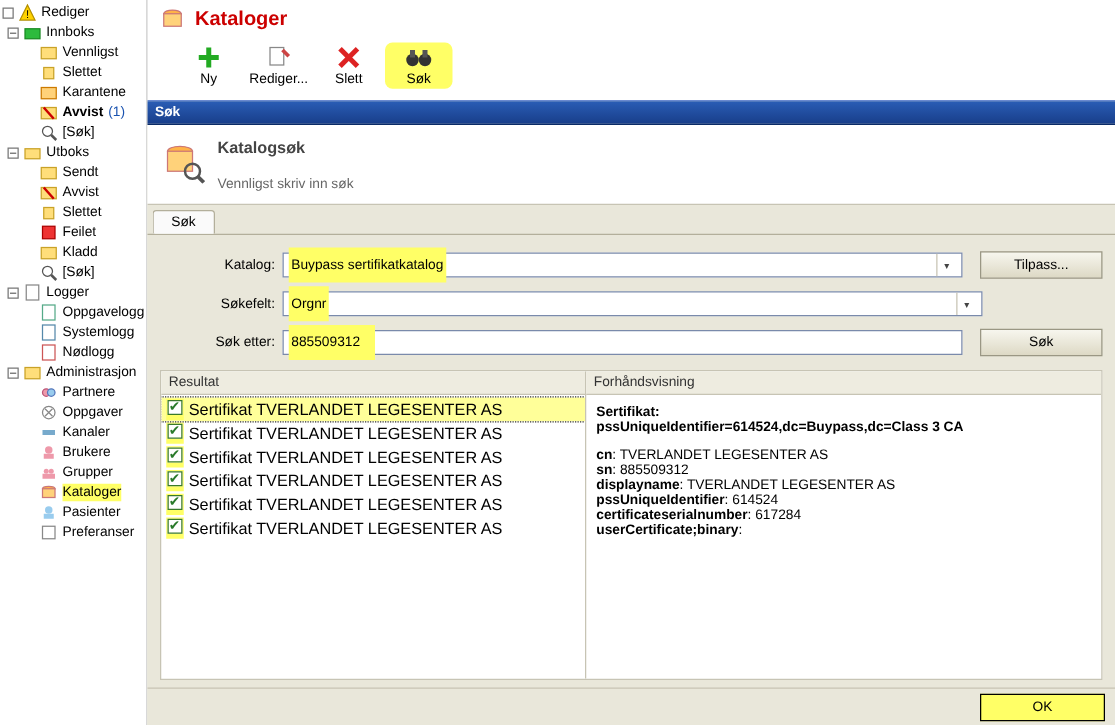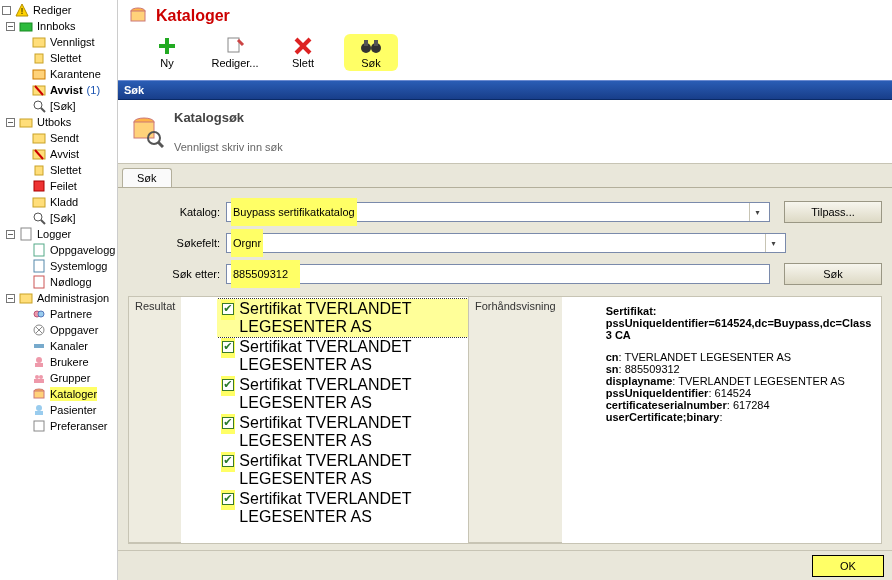--- a/index.html
+++ b/index.html
@@ -41,21 +41,21 @@
   }
   .node-icon { width: 14px; height: 14px; display:inline-flex; align-items:center; justify-content:center; flex:0 0 auto;}
   .node-text { }
   .bold { font-weight: bold; }
   .blue-count { color: #1a53b0; }
   .hl { background: #ffff66; }
   .main { flex:1; display:flex; flex-direction:column; position:relative; }
   .header { padding: 6px 10px 4px 10px; }
   .title-row { display:flex; align-items:center; gap:8px; }
   .title-text { color:#c00; font-size:16px; font-weight:bold; }
-  .toolbar { display:flex; gap:14px; margin-top:8px; margin-left:12px; }
+  .toolbar { display:flex; gap:2px; margin-top:8px; margin-left:12px; }
   .tb-btn { display:flex; flex-direction:column; align-items:center; width:54px; padding:2px; cursor:pointer;}
   .tb-btn .ic { width:24px; height:20px; display:flex; align-items:center; justify-content:center;}
   .tb-label { font-size:11px; color:#000; margin-top:1px;}
   .tb-btn.hl-btn { background:#ffff66; border-radius:6px;}
   .search-window {
     position:absolute; left:0px; top:80px; right:0; bottom:0;
     border-top:1px solid #6a8ad0;
     background:#e9e7da;
     display:flex; flex-direction:column;
   }
@@ -71,33 +71,33 @@
   .sw-tab { display:inline-block; background:#fafafa; border:1px solid #b3af9b; border-bottom:none; padding:3px 14px; font-size:11px; border-radius:3px 3px 0 0;}
   .sw-body { flex:1; background:#e9e7da; padding:8px 10px 6px 10px; display:flex; flex-direction:column; overflow:hidden;}
   .form-row { display:flex; align-items:center; gap:6px; margin:5px 0; }
   .form-label { width:92px; text-align:right; font-size:11px; color:#000;}
   .form-field { flex:1; background:#fff; border:1px solid #7a8aab; height:20px; display:flex; align-items:center; padding:0 4px; position:relative;}
   .dd-arrow { width:16px; height:18px; border-left:1px solid #c7c4b4; display:flex; align-items:center; justify-content:center; font-size:8px; color:#444;}
   .hl-text { background:#ffff66; padding:8px 2px; }
   .input { flex:1; border:none; outline:none; font-size:11px; font-family:inherit; background:transparent;}
   .side-btn { width:98px; height:22px; margin-left:8px; background:linear-gradient(#f7f6ee,#ddd9c5); border:1px solid #9a9784; font-size:11px; cursor:pointer;}
   .panels { flex:1; display:flex; gap:0; margin-top:6px; background:#fff; border:1px solid #c7c4b4; overflow:hidden;}
-  .panel { flex:1; display:flex; flex-direction:row; min-width:0;gap:36px;}
+  .panel { flex:1; display:flex; flex-direction:column; min-width:0;}
   .panel-head { background:#eeece0; border-bottom:1px solid #c7c4b4; padding:3px 6px; font-size:11px; color:#333;}
   .panel-left { flex:0 0 340px; border-right:1px solid #c7c4b4;}
   .result-list { padding:2px 0; overflow:auto;}
-  .result-item { display:flex; align-items:flex-start; gap:4px; padding:1px 4px; font-size:16px;}
+  .result-item { display:flex; align-items:center; gap:4px; padding:1px 4px; font-size:13px;}
   .result-item.sel { background:#ffff99; outline:1px dotted #333;}
   .chk { width:12px; height:12px; flex:0 0 auto; display:inline-block; border:1px solid #3a7a2a; background:#fff; position:relative;}
   .chk.on::after{content:"✔"; position:absolute; left:0; top:-2px; font-size:11px; color:#2a7a2a;}
   .chk-wrap { background:#ffff66; padding:1px;}
   .preview { padding:8px 8px; font-size:11px; overflow:auto;}
   .preview .bold { font-weight:bold;}
   .footer { height:30px; background:#e9e7da; border-top:1px solid #c7c4b4; display:flex; justify-content:flex-end; align-items:center; padding:0 8px;}
-  .ok-btn { width:72px; height:22px; background:#ffff66; border:1px solid #000; font-size:11px; cursor:pointer;}
+  .ok-btn { width:100px; height:22px; background:#ffff66; border:1px solid #000; font-size:11px; cursor:pointer;}
 </style>
 </head>
 <body>
 
 <div class="root">
   <div class="sidebar">
     <div class="tree-item l0">
       <span class="tree-expander"> </span>
       <span class="node-icon">
           <svg width="14" height="14">

